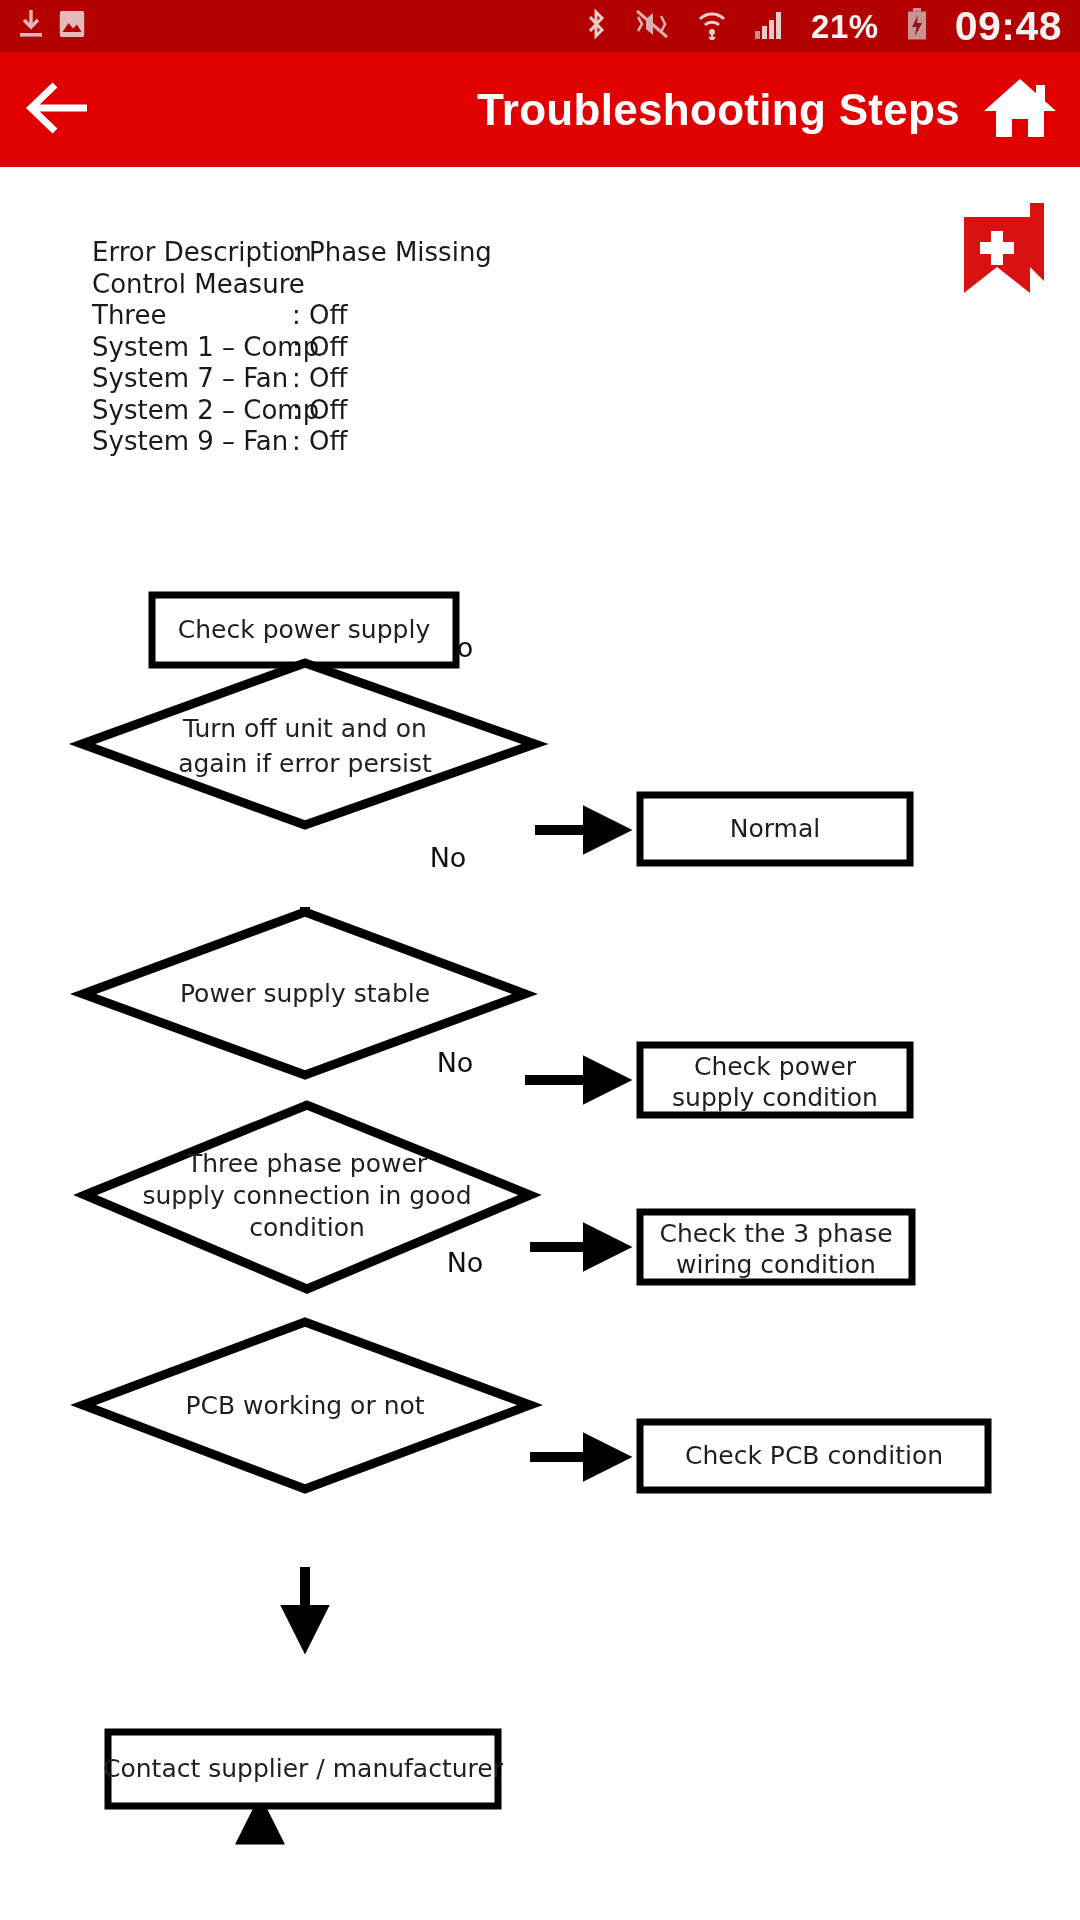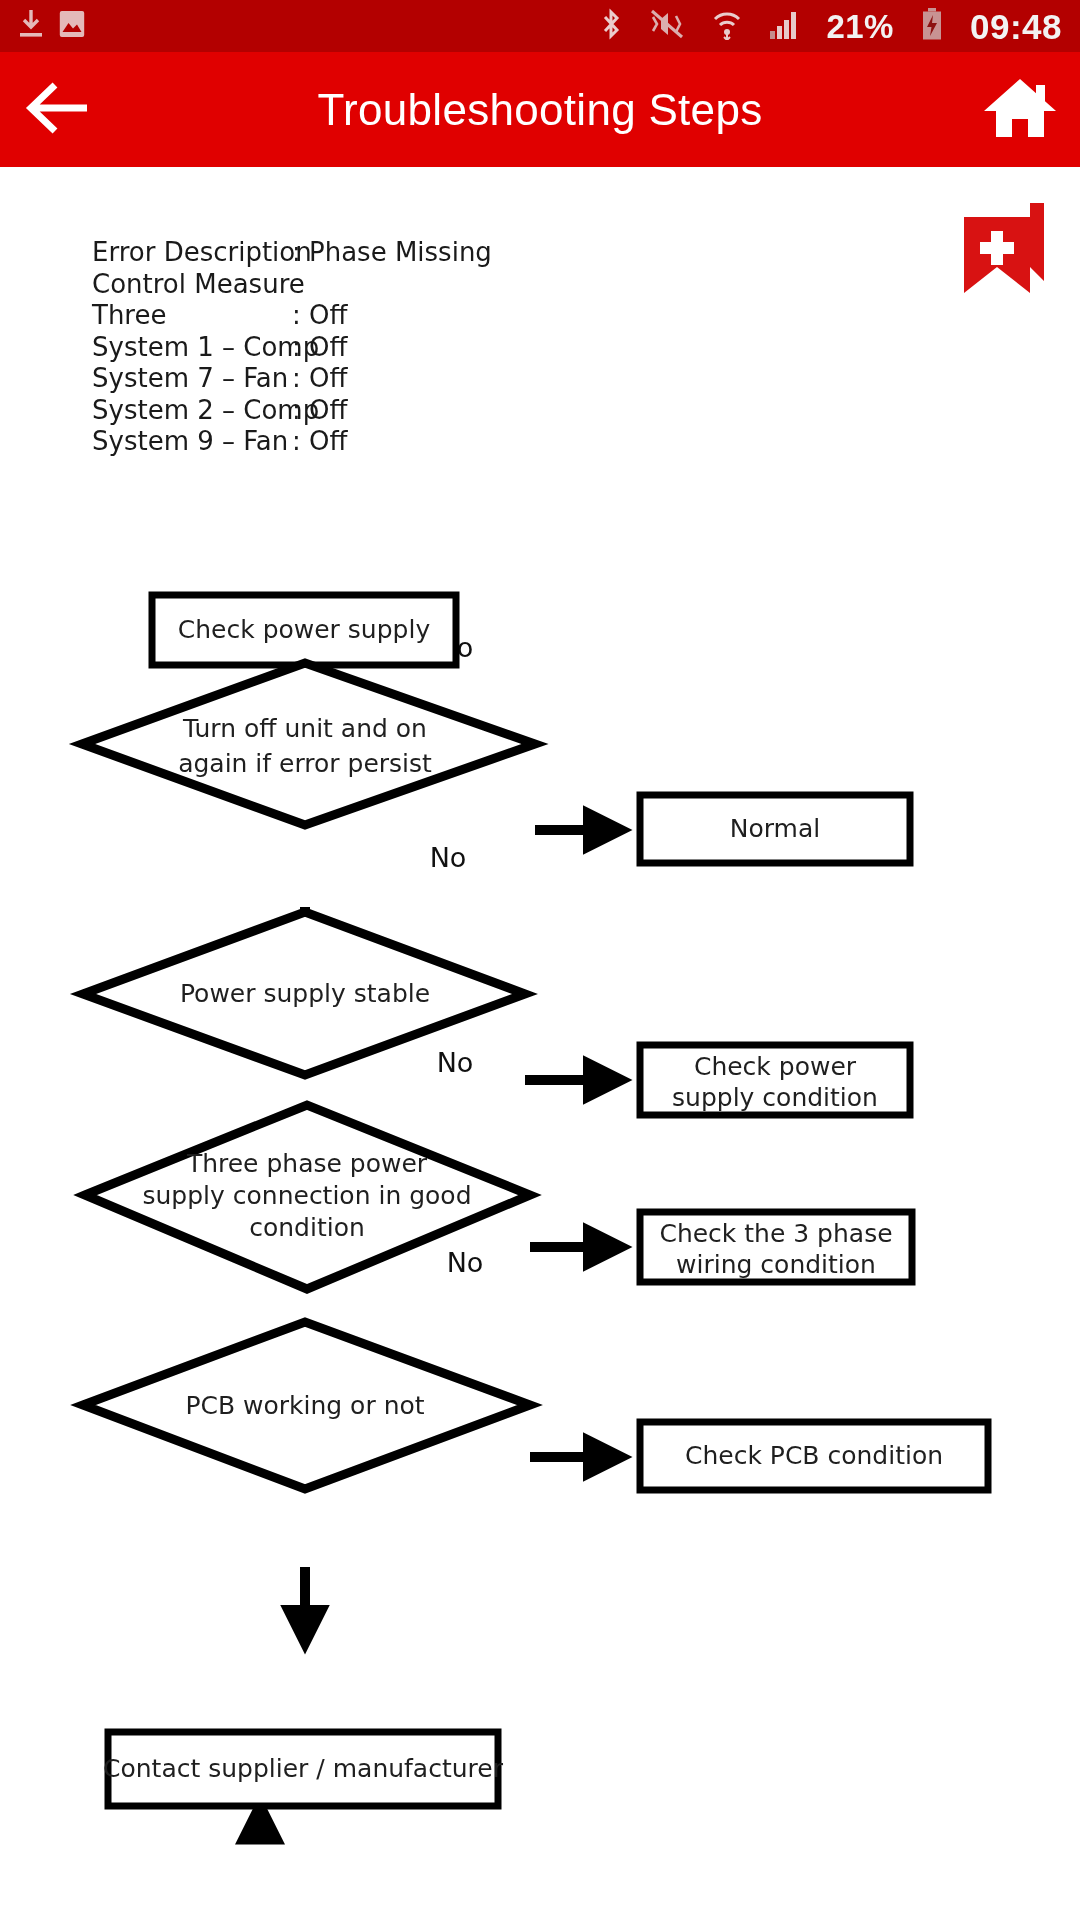--- a/index.html
+++ b/index.html
@@ -16,35 +16,35 @@
     background:#b30000;
     display:flex; align-items:center; padding:0 18px;
   }
   .sb-left{ display:flex; align-items:center; gap:14px; }
   .sb-right{ margin-left:auto; display:flex; align-items:center; gap:27px; }
   .sb-icon{ display:block; opacity:.92; }
   .sb-text{
     color:#f2f2f2; font-size:33px; font-weight:bold; letter-spacing:.5px;
     line-height:1;
   }
-  .sb-clock{ font-size:35px; }
+  .sb-clock{ font-size:41px; }
 
   
   .appbar{
     position:absolute; top:52px; left:0; width:1080px; height:115px;
     background:#e00000;
     display:flex; align-items:center;
   }
   .appbar-btn{
     width:120px; height:115px;
     display:flex; align-items:center; justify-content:center;
   }
   .appbar-title{
-    flex:1; text-align:center;
-    color:#ffffff; font-size:44px; font-weight:normal;
+    flex:1; text-align:right;
+    color:#ffffff; font-size:44px; font-weight:bold;
     letter-spacing:.3px;
   }
 
   
   .content{
     position:absolute; top:167px; left:0; width:1080px; height:1753px;
     background:#ffffff;
   }
 
   .bookmark-btn{

